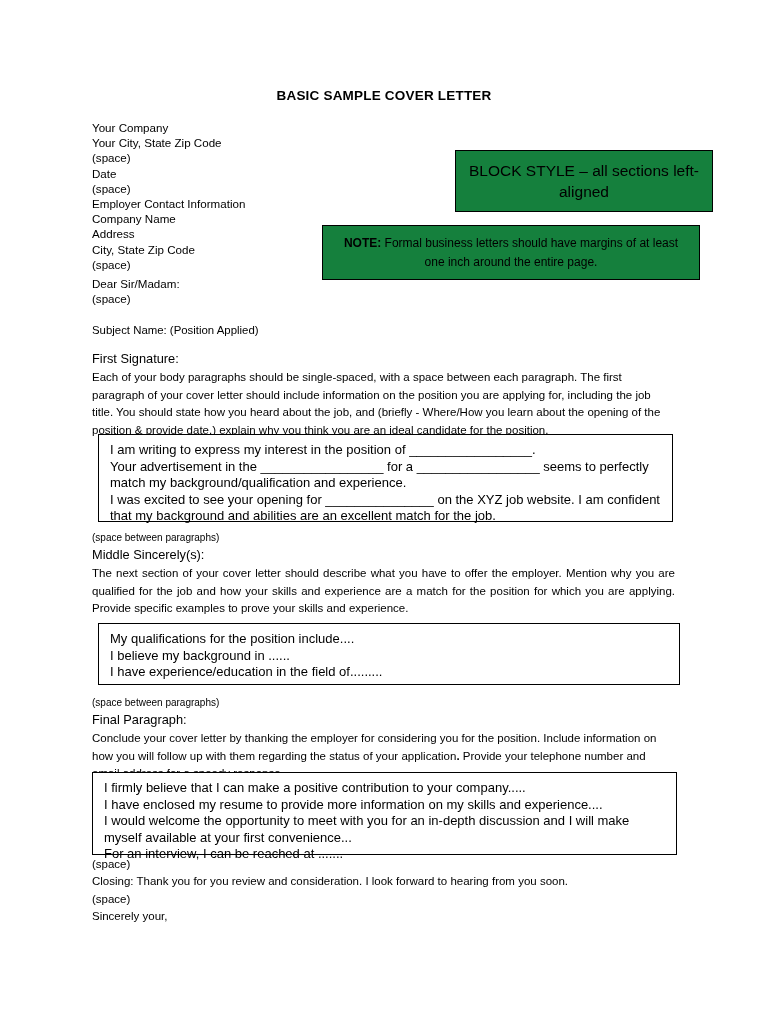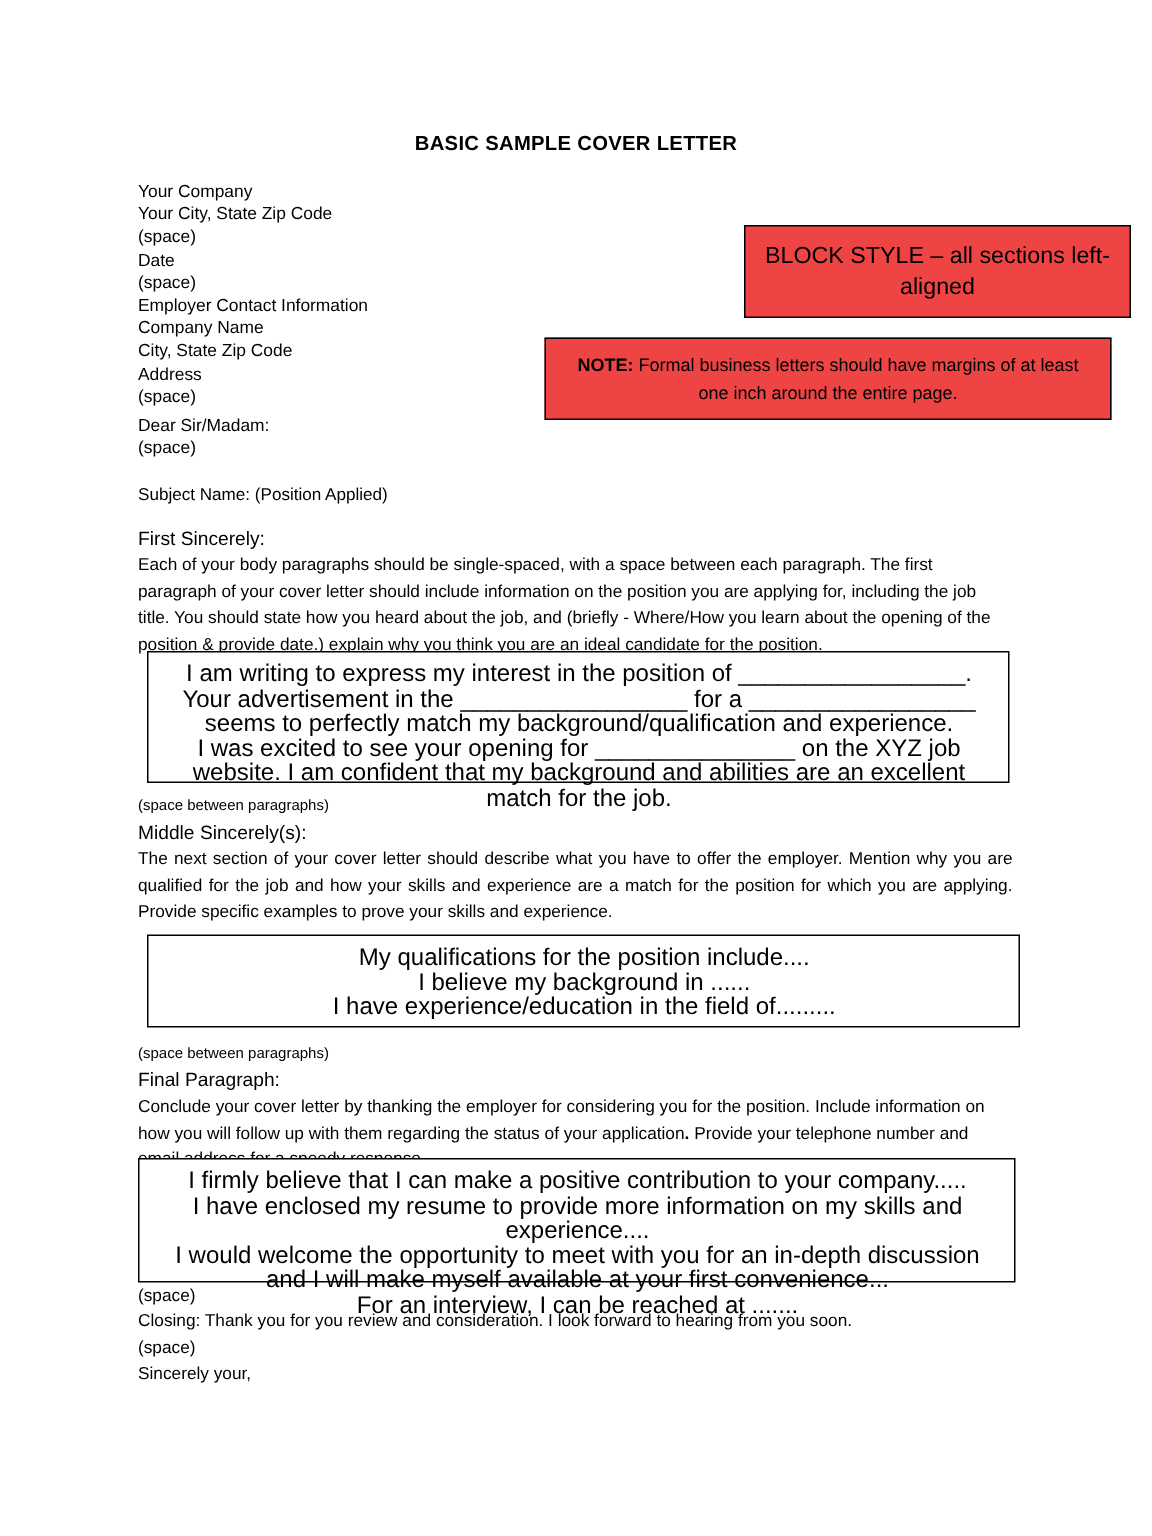--- a/index.html
+++ b/index.html
@@ -63,26 +63,25 @@
     left: 92px;
     top: 323px;
     font-size: 11.4px;
     line-height: 15px;
   }
 
   
   .callout {
     position: absolute;
     border: 1.6px solid #000;
-    background: #ef4444;
+    background: #15803d;
     box-sizing: border-box;
     display: flex;
     align-items: center;
     text-align: center;
-    margin-left: 41px;
   }
   .callout-block {
     left: 455px;
     top: 150px;
     width: 258px;
     height: 62px;
     font-size: 15.5px;
     line-height: 21px;
     padding: 0 8px;
   }
@@ -120,24 +119,23 @@
     font-size: 10px;
     line-height: 13px;
   }
 
   
   .example-box {
     position: absolute;
     border: 1.5px solid #000;
     box-sizing: border-box;
     background: #fff;
-    font-size: 16px;
+    font-size: 13px;
     line-height: 16.5px;
     padding: 7px 10px 7px 11px;
-    text-align: center;
   }
   .example-box .bline { white-space: normal; }
 
   #box-first  { left: 98px; top: 434px; width: 575px; height: 88px; }
   #box-middle { left: 98px; top: 623px; width: 582px; height: 62px; }
   #box-final  { left: 92px; top: 772px; width: 585px; height: 83px; }
 
   
   .closing-block {
     position: absolute;
@@ -157,41 +155,41 @@
   <div class="doc-title">BASIC SAMPLE COVER LETTER</div>
 
   <div class="addr-block">
     <div class="line">Your Company</div>
     <div class="line">Your City, State Zip Code</div>
     <div class="line">(space)</div>
     <div class="line">Date</div>
     <div class="line">(space)</div>
     <div class="line">Employer Contact Information</div>
     <div class="line">Company Name</div>
+    <div class="line">Address</div>
     <div class="line">City, State Zip Code</div>
-    <div class="line">Address</div>
     <div class="line">(space)</div>
   </div>
 
   <div class="salutation">
     <div class="line">Dear Sir/Madam:</div>
     <div class="line">(space)</div>
   </div>
 
   <div class="subject-line">Subject Name: (Position Applied)</div>
 
   <div class="callout callout-block">
     <span>BLOCK STYLE – all sections left-aligned</span>
   </div>
 
   <div class="callout callout-note">
     <span><b>NOTE:</b><span> Formal business letters should have margins of at least one inch around the entire page.</span></span>
   </div>
 
-  <div class="sec-head" style="top:350px;">First Sincerely:</div>
+  <div class="sec-head" style="top:350px;">First Signature:</div>
   <div class="sec-body" style="top:369px; width:583px;">Each of your body paragraphs should be single-spaced, with a space between each paragraph. The first paragraph of your cover letter should include information on the position you are applying for, including the job title. You should state how you heard about the job, and (briefly - Where/How you learn about the opening of the position &amp; provide date.) explain why you think you are an ideal candidate for the position.</div>
 
   <div class="example-box" id="box-first">
     <div class="bline">I am writing to express my interest in the position of _________________.</div>
     <div class="bline">Your advertisement in the _________________ for a _________________ seems to perfectly match my background/qualification and experience.</div>
     <div class="bline">I was excited to see your opening for _______________ on the XYZ job website. I am confident that my background and abilities are an excellent match for the job.</div>
   </div>
 
   <div class="space-note" style="top:531px;">(space between paragraphs)</div>
   <div class="sec-head" style="top:546px;">Middle Sincerely(s):</div>

